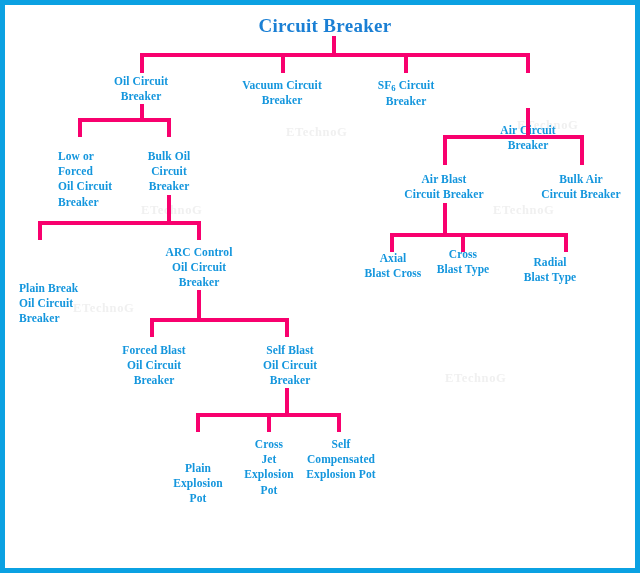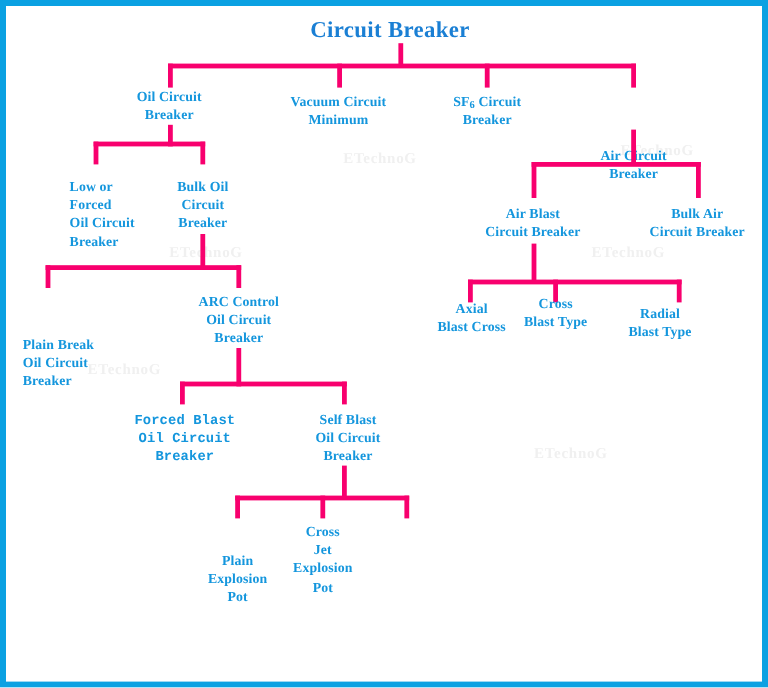--- a/index.html
+++ b/index.html
@@ -69,21 +69,21 @@
   <div class="ln" style="left:327px; top:31px;  width:4px;  height:20px;"></div>
   <div class="ln" style="left:135px; top:48px;  width:390px; height:4px;"></div>
   <div class="ln" style="left:135px; top:48px;  width:4px;  height:20px;"></div>
   <div class="ln" style="left:276px; top:48px;  width:4px;  height:20px;"></div>
   <div class="ln" style="left:399px; top:48px;  width:4px;  height:20px;"></div>
   <div class="ln" style="left:521px; top:48px;  width:4px;  height:20px;"></div>
 
   <div class="node c" style="left:82px;  top:69px;  width:108px;">Oil Circuit
 Breaker</div>
   <div class="node c" style="left:215px; top:73px;  width:124px;">Vacuum Circuit
-Minimum</div>
+Breaker</div>
   <div class="node c" style="left:347px; top:73px;  width:108px;"><span>SF</span><span class="sub">6</span><span> Circuit
 Breaker</span></div>
   <div class="node c" style="left:469px; top:73px;  width:108px;margin-top:45px;">Air Circuit
 Breaker</div>
 
   <div class="ln" style="left:135px; top:99px;  width:4px;  height:18px;"></div>
   <div class="ln" style="left:73px;  top:113px; width:93px;  height:4px;"></div>
   <div class="ln" style="left:73px;  top:113px; width:4px;  height:19px;"></div>
   <div class="ln" style="left:162px; top:113px; width:4px;  height:19px;"></div>
 
@@ -105,40 +105,43 @@
 Breaker</div>
   <div class="node c" style="left:146px; top:240px; width:96px;">ARC Control
 Oil Circuit
 Breaker</div>
 
   <div class="ln" style="left:192px; top:285px; width:4px;  height:32px;"></div>
   <div class="ln" style="left:145px; top:313px; width:139px; height:4px;"></div>
   <div class="ln" style="left:145px; top:313px; width:4px;  height:19px;"></div>
   <div class="ln" style="left:280px; top:313px; width:4px;  height:19px;"></div>
 
-  <div class="node c" style="left:102px; top:338px; width:94px;font-family:Liberation Mono, monospace;">Forced Blast
+  <div class="node c" style="left:102px; top:338px; width:94px;">Forced Blast
 Oil Circuit
 Breaker</div>
   <div class="node c" style="left:238px; top:338px; width:94px;">Self Blast
 Oil Circuit
 Breaker</div>
 
   <div class="ln" style="left:280px; top:383px; width:4px;  height:27px;"></div>
   <div class="ln" style="left:191px; top:408px; width:145px; height:4px;"></div>
   <div class="ln" style="left:191px; top:408px; width:4px;  height:19px;"></div>
   <div class="ln" style="left:262px; top:408px; width:4px;  height:19px;"></div>
   <div class="ln" style="left:332px; top:408px; width:4px;  height:19px;"></div>
 
   <div class="node c" style="left:156px; top:456px; width:74px;">Plain
 Explosion
 Pot</div>
   <div class="node c" style="left:233px; top:432px; width:62px;">Cross
 Jet
 Explosion
 Pot</div>
+  <div class="node c" style="left:288px; top:432px; width:96px;">Self
+Compensated
+Explosion Pot</div>
 
   <div class="ln" style="left:521px; top:103px; width:4px;  height:30px;"></div>
   <div class="ln" style="left:438px; top:130px; width:141px; height:4px;"></div>
   <div class="ln" style="left:438px; top:130px; width:4px;  height:30px;"></div>
   <div class="ln" style="left:575px; top:130px; width:4px;  height:30px;"></div>
 
   <div class="node c" style="left:384px; top:167px; width:110px;">Air Blast
 Circuit Breaker</div>
   <div class="node c" style="left:521px; top:167px; width:110px;">Bulk Air
 Circuit Breaker</div>

